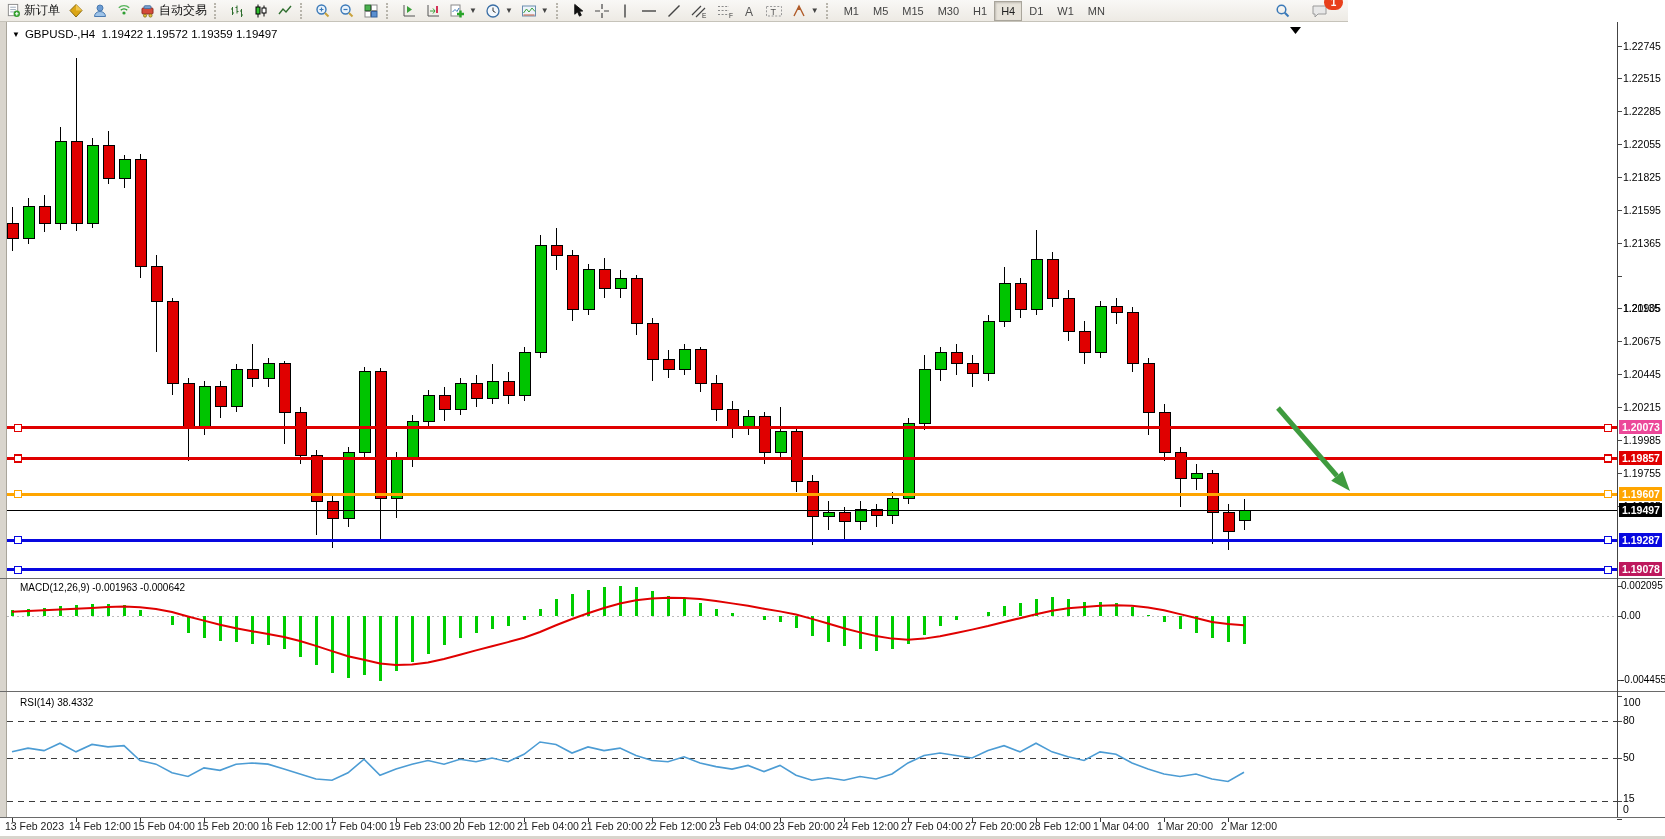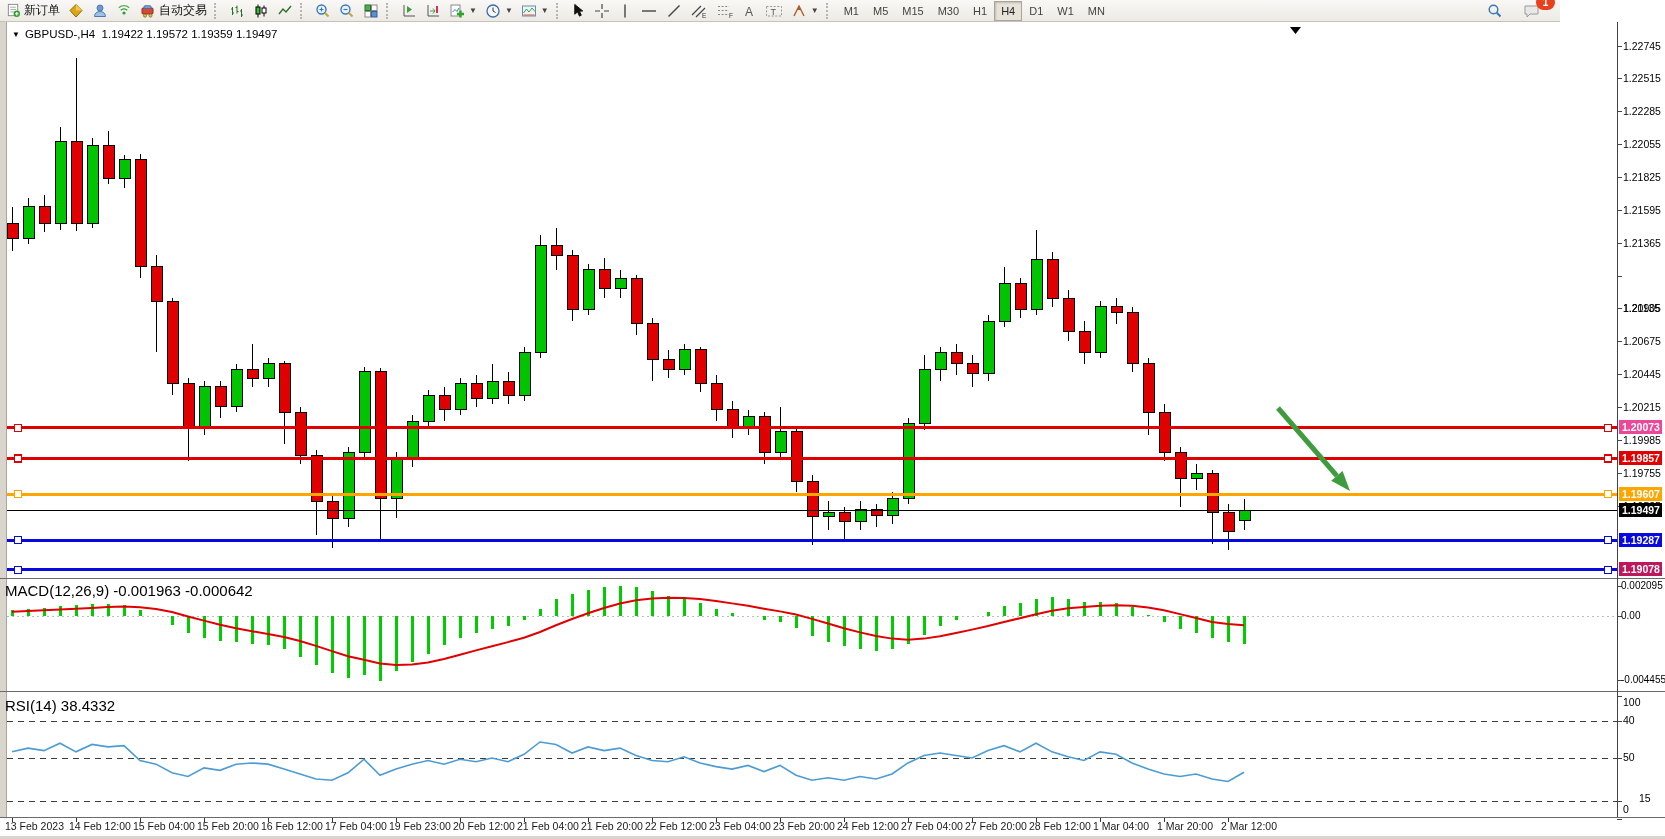--- a/index.html
+++ b/index.html
@@ -1,40 +1,40 @@
 <!DOCTYPE html>
 <html><head>
 <meta charset="utf-8">
 <style>
   html,body{margin:0;padding:0}
   body{width:1665px;height:839px;position:relative;overflow:hidden;background:#fff;
        font-family:"Liberation Sans",sans-serif;-webkit-font-smoothing:none}
   
-  .tb{position:absolute;left:0;top:0;width:1560px;height:22px;
+  .tb{position:absolute;left:0;top:0;width:1348px;height:22px;
       background:linear-gradient(#f9f8f6,#edeae4);border-bottom:1px solid #c6c3ba;
       display:flex;align-items:center;padding-left:2px;box-sizing:border-box;z-index:9}
   .grip{width:5px;height:16px;border-left:2px dotted #b8b5ac;margin:0 4px 0 3px}
   .btn{height:20px;display:flex;align-items:center;gap:3px;padding:0 3px;border:1px solid transparent;
        font-size:12px;color:#111;background:transparent;cursor:default;white-space:nowrap}
   .btn svg{display:block}
   .tf{font-size:11px;color:#444;padding:0 6px;height:18px;line-height:18px;border:1px solid transparent}
   .tf.active{background:#e7e3da;border:1px solid #a9a59b;box-shadow:inset 1px 1px 2px rgba(0,0,0,.18);color:#222}
   .caret{font-size:8px;color:#444;margin-left:1px}
   .tbright{margin-left:auto;display:flex;align-items:center;gap:12px;margin-right:16px}
   .chatwrap{position:relative}
   .badge{position:absolute;top:-6px;right:-12px;min-width:15px;height:15px;border-radius:8px;
          background:#e8401c;color:#fff;font-size:10px;font-weight:bold;text-align:center;line-height:15px;padding:0 2px}
   
   .leftstrip{position:absolute;left:0;top:22px;width:6px;height:795px;background:#d9d5cd;border-right:1px solid #a9a59b}
   .bottomstrip{position:absolute;left:0;top:836px;width:1665px;height:3px;background:#d9d5cd}
   #plot{position:absolute;left:0;top:0;z-index:1}
   #overlay{position:absolute;left:0;top:0;width:1418px;height:839px;z-index:2;pointer-events:none}
   .title{position:absolute;left:12px;top:28px;font-size:11.5px;color:#000;z-index:3;white-space:nowrap}
   .title .tri{display:inline-block;font-size:8px;vertical-align:1px;margin-right:5px}
-  .indlabel{position:absolute;left:5px;font-size:15px;color:#000;z-index:3;white-space:nowrap}
+  .indlabel{position:absolute;left:20px;font-size:10px;color:#000;z-index:3;white-space:nowrap}
   .axlabel{position:absolute;font-size:10.5px;color:#000;white-space:nowrap}
   .tmlabel{position:absolute;font-size:10.5px;color:#1a1a1a;white-space:nowrap;top:820px}
   .plabel{position:absolute;left:1619px;width:43px;height:14px;font-size:10.5px;font-weight:bold;color:#fff;
           line-height:14px;padding-left:3px;box-sizing:border-box;white-space:nowrap}
 </style>
 </head>
 <body>
 
 <div class="tb">
   <div class="btn">
@@ -567,23 +567,23 @@
     <span class="axlabel" style="left: 1623px; top: 236.647px;">1.21365</span>
     <span class="axlabel" style="left: 1623px; top: 269.505px; margin-top: 32px;">1.21135</span>
     <span class="axlabel" style="left: 1623px; top: 302.362px;">1.20905</span>
     <span class="axlabel" style="left: 1623px; top: 335.22px;">1.20675</span>
     <span class="axlabel" style="left: 1623px; top: 368.078px;">1.20445</span>
     <span class="axlabel" style="left: 1623px; top: 400.936px;">1.20215</span>
     <span class="axlabel" style="left: 1623px; top: 433.794px;">1.19985</span>
     <span class="axlabel" style="left: 1623px; top: 466.651px;">1.19755</span>
     <span class="axlabel" style="left: 1623px; top: 499.509px;">1.19525</span>
     <span class="axlabel" style="left: 1623px; top: 696px;">100</span>
-    <span class="axlabel" style="left: 1623px; top: 714px;">40</span>
+    <span class="axlabel" style="left: 1623px; top: 714px;">80</span>
     <span class="axlabel" style="left: 1623px; top: 751px;">50</span>
-    <span class="axlabel" style="left: 1623px; top: 792px; margin-left: 16px;">15</span>
+    <span class="axlabel" style="left: 1623px; top: 792px;">15</span>
     <span class="axlabel" style="left: 1623px; top: 803px;">0</span>
     <span class="axlabel" style="left: 1621px; top: 580px;;font-size:10px">0.002095</span>
     <span class="axlabel" style="left: 1621px; top: 609.5px;;font-size:10px">0.00</span>
     <span class="axlabel" style="left: 1621px; top: 674px;;font-size:10px">-0.004455</span>
     <div class="plabel" style="top: 420.222px; background: #ec4899;">1.20073</div>
     <div class="plabel" style="top: 451.08px; background: rgb(224, 0, 0);">1.19857</div>
     <div class="plabel" style="top: 486.795px; background: rgb(255, 165, 0);">1.19607</div>
     <div class="plabel" style="top: 532.51px; background: rgb(8, 8, 224);">1.19287</div>
     <div class="plabel" style="top: 562.368px; background: #be185d;">1.19078</div>
     <div class="plabel" style="top: 502.509px; background: rgb(0, 0, 0);">1.19497</div>

